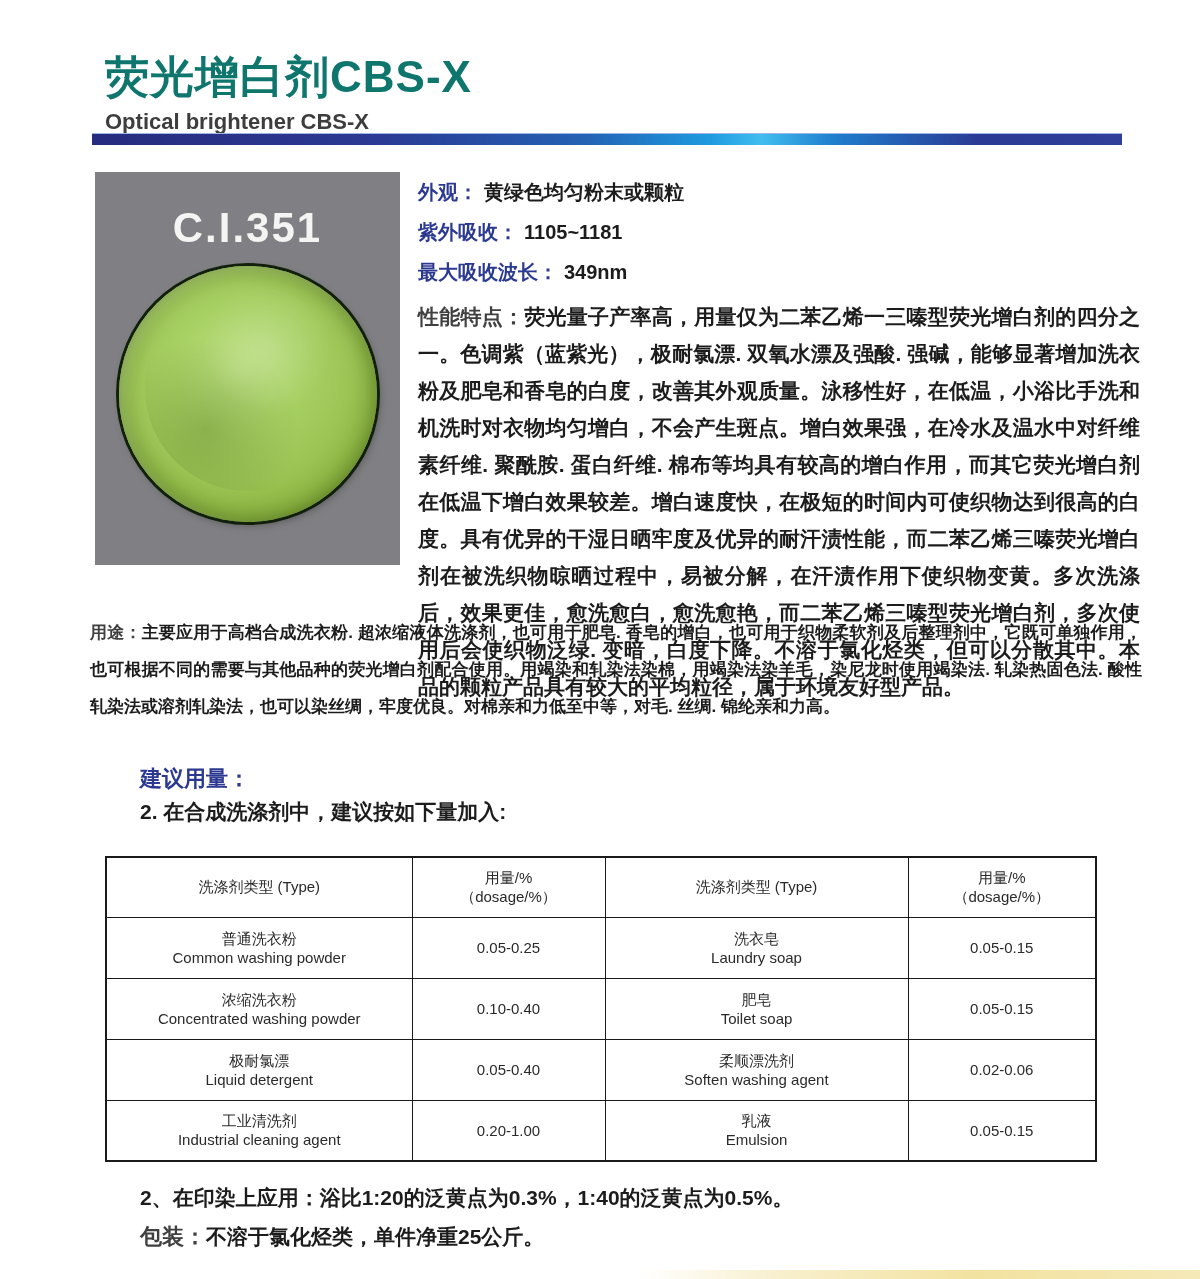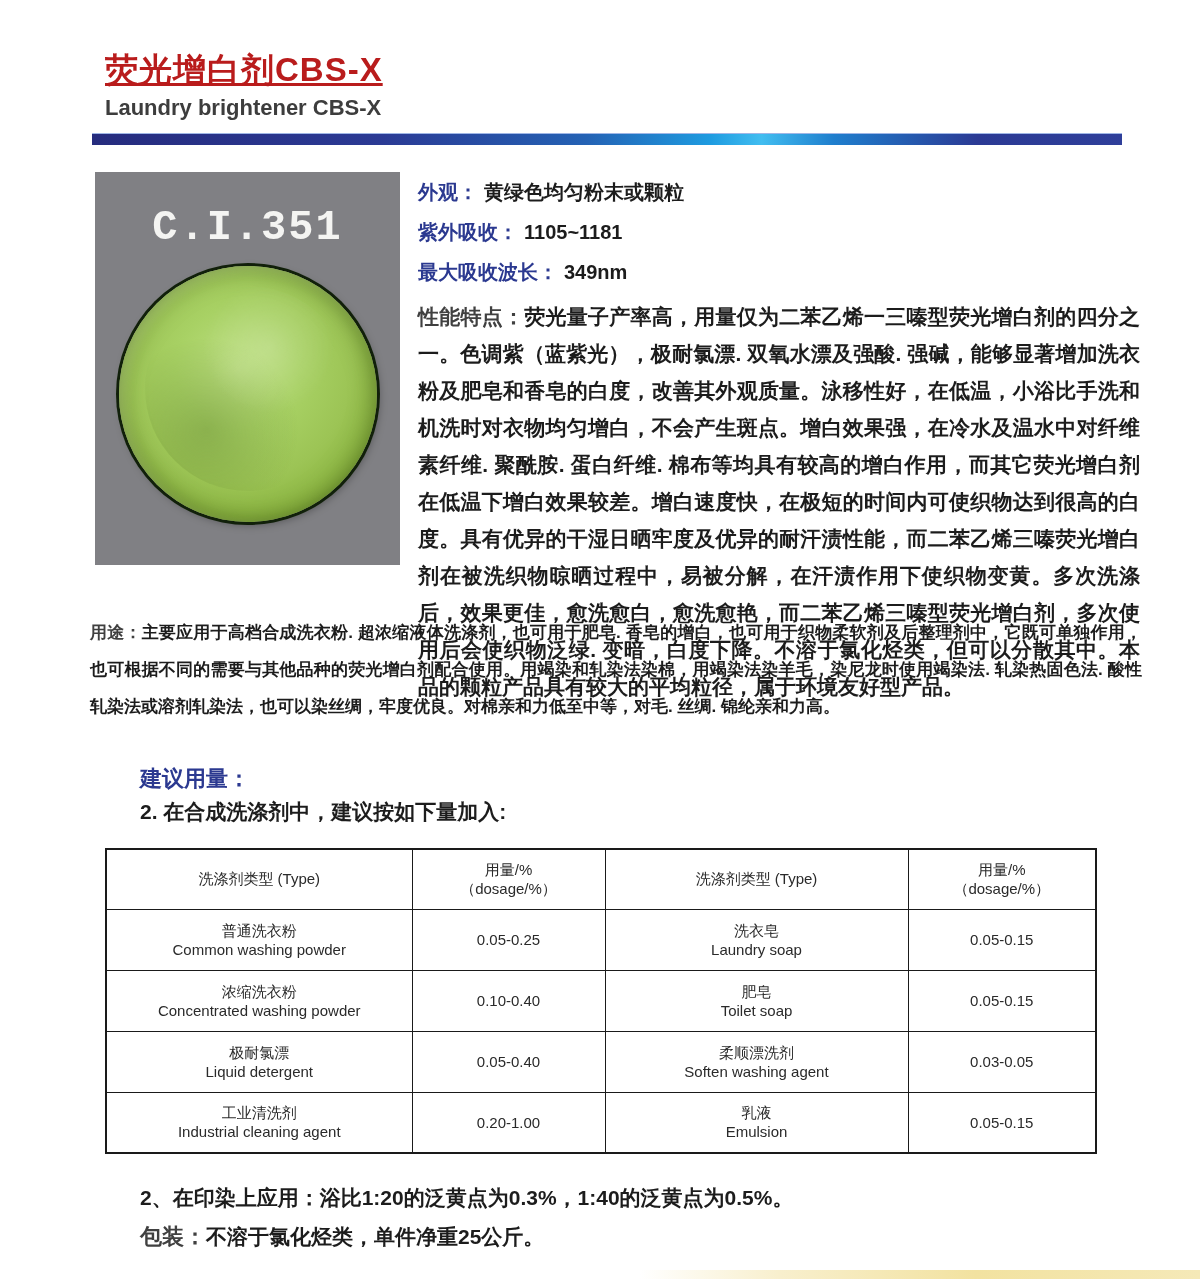--- a/index.html
+++ b/index.html
@@ -2,34 +2,34 @@
 <html><head>
 <meta charset="utf-8">
 <style>
   * { margin: 0; padding: 0; box-sizing: border-box; }
   html, body { background: #ffffff; }
   body { font-family: "Liberation Sans", "DejaVu Sans", sans-serif; color: #1c1c1c; }
   .page { position: relative; width: 1200px; height: 1279px; background: #fff; overflow: hidden; }
 
   
   .title-block { position: absolute; left: 105px; top: 48px; }
-  .title-cn { font-size: 33px; font-weight: bold; color: #b91c1c; letter-spacing: 1px; text-decoration: underline; }
+  .title-cn { font-size: 44px; font-weight: bold; color: #0f766e; letter-spacing: 1px; }
   .title-en { font-size: 22px; font-weight: bold; color: #3d3d3d; margin-top: 2px; }
 
   
   .blue-bar { position: absolute; left: 92px; top: 133px; width: 1030px; height: 12px;
     background: linear-gradient(90deg, #262c7e 0%, #2b3a94 28%, #2462b4 48%, #1e9be0 60%,
       #41bdf0 65%, #1f7ecd 72%, #2b3a94 86%, #2f3f9a 100%);
     border-top: 1px solid #9fb6e6; }
 
   
   .photo { position: absolute; left: 95px; top: 172px; width: 305px; height: 393px;
     background: #808084; overflow: hidden; }
   .photo-label { position: absolute; top: 32px; width: 100%; text-align: center;
-    font-family: Liberation Mono, monospace; font-weight: bold;
+    font-family: Liberation Sans, sans-serif; font-weight: bold;
     font-size: 42px; color: #f4f4f2; letter-spacing: 2px; }
   .dish { position: absolute; left: 24px; top: 94px; width: 258px; height: 256px;
     border-radius: 50%;
     background:
       radial-gradient(circle at 46% 40%, #bcdf80 0%, #a8d164 30%, #9cc455 55%, #8db742 72%, #7aa335 82%, #4c6a20 90%, #1d2c0c 96%, #0e1705 100%);
     box-shadow: inset 0 0 24px rgba(40,60,10,0.55), inset 6px 4px 10px rgba(230,255,180,0.35),
       0 0 0 3px #11200a, 2px 3px 8px rgba(0,0,0,0.35); }
   .dish::after { content: ""; position: absolute; left: 10%; top: 8%; width: 80%; height: 80%;
     border-radius: 50%;
     background:
@@ -51,41 +51,41 @@
 
   
   .dosage-heading { position: absolute; left: 140px; top: 764px; font-size: 22px;
     font-weight: bold; color: #2b3990; text-align: center; }
   .note1 { position: absolute; left: 140px; top: 798px; font-size: 21px; font-weight: bold; }
 
   table.dose { position: absolute; left: 105px; top: 848px; width: 990px;
     border-collapse: collapse; table-layout: fixed; }
   table.dose td { border: 1px solid #1a1a1a; text-align: center; vertical-align: middle;
     font-size: 15px; font-weight: normal; color: #2a2a2a; padding: 4px 4px; }
-  table.dose { border: 2px solid #1a1a1a; }
+  table.dose { border: 2px solid #1a1a1a; margin-top: 8px; }
   table.dose tr { height: 61px; }
   table.dose tr.head { height: 60px; }
   col.c1 { width: 306px; } col.c2 { width: 193px; } col.c3 { width: 303px; } col.c4 { width: 188px; }
   .cell-cn, .cell-en { display: block; line-height: 19px; }
 
   .note2 { position: absolute; left: 140px; top: 1184px; font-size: 21px; font-weight: bold; }
   .packaging { position: absolute; left: 140px; top: 1222px; font-size: 21px; font-weight: bold; }
   .packaging .blue-label { font-size: 22px; }
 
   .gold-bar { position: absolute; left: 640px; right: 0; bottom: 0; height: 9px;
     background: linear-gradient(90deg, rgba(250,246,230,0) 0%, #f8efcd 25%, #f2e2a0 60%, #f5e9b8 100%); }
 </style>
 </head>
 <body>
 
 <div class="page">
 
   <div class="title-block">
     <div class="title-cn">荧光增白剂CBS-X</div>
-    <div class="title-en">Laundry brightener CBS-X</div>
+    <div class="title-en">Optical brightener CBS-X</div>
   </div>
 
   <div class="blue-bar"></div>
 
   <div class="photo">
     <div class="photo-label">C.I.351</div>
     <div class="dish"></div>
   </div>
 
   <div class="right-col">
@@ -157,21 +157,21 @@
     <tr>
       <td>
         <span class="cell-cn">极耐氯漂</span>
         <span class="cell-en">Liquid detergent</span>
       </td>
       <td>0.05-0.40</td>
       <td>
         <span class="cell-cn">柔顺漂洗剂</span>
         <span class="cell-en">Soften washing agent</span>
       </td>
-      <td>0.03-0.05</td>
+      <td>0.02-0.06</td>
     </tr>
     <tr>
       <td>
         <span class="cell-cn">工业清洗剂</span>
         <span class="cell-en">Industrial cleaning agent</span>
       </td>
       <td>0.20-1.00</td>
       <td>
         <span class="cell-cn">乳液</span>
         <span class="cell-en">Emulsion</span>

